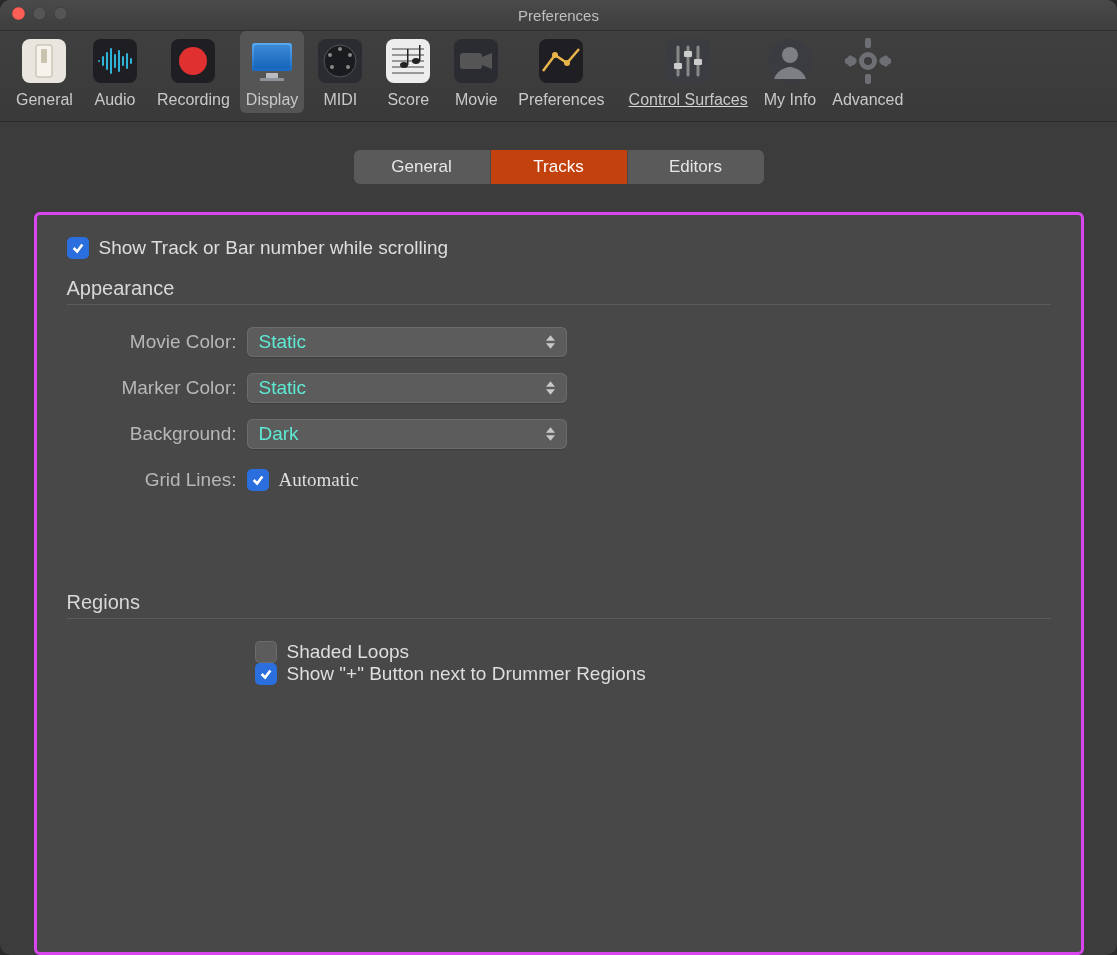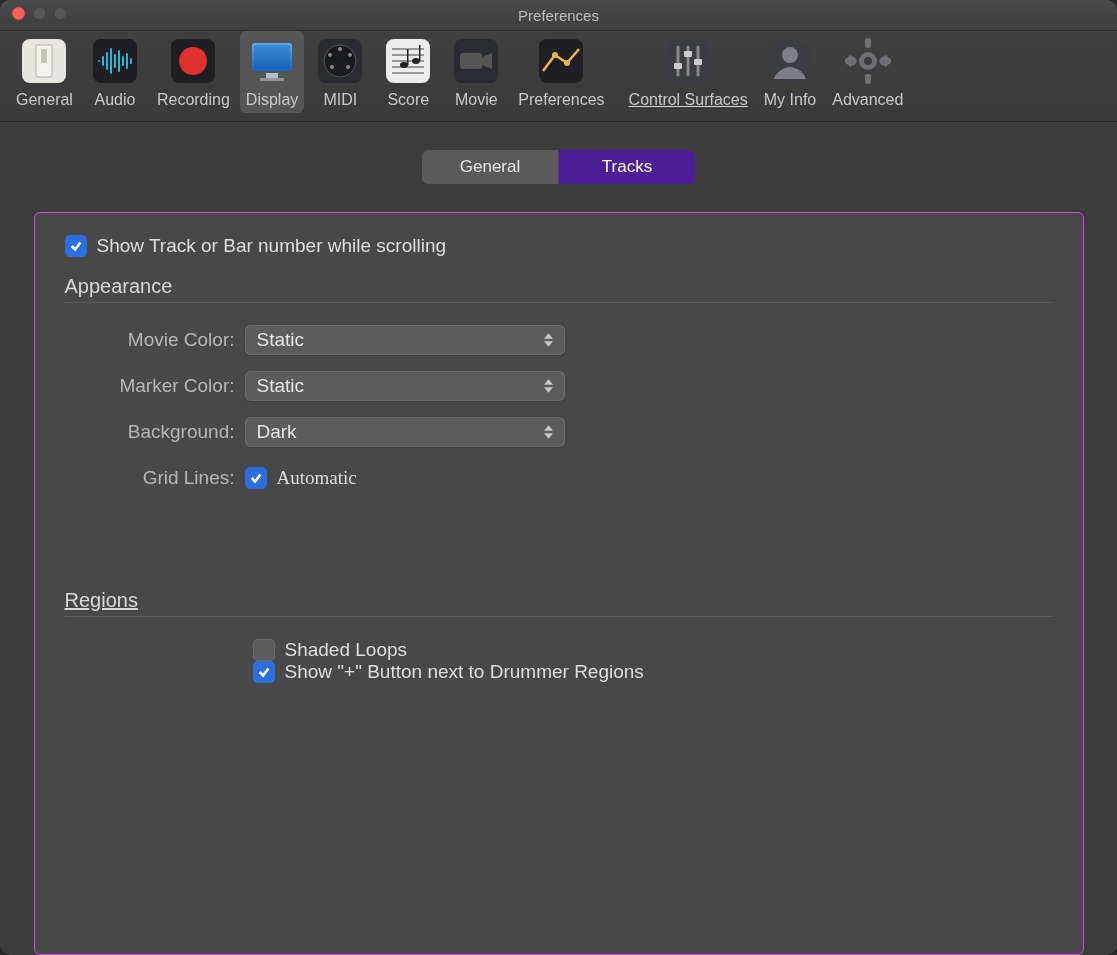--- a/index.html
+++ b/index.html
@@ -115,31 +115,31 @@
     align-items: center;
     justify-content: center;
     background: #5a5a5a;
     color: #e6e6e6;
     font-size: 17px;
     border-right: 1px solid #474747;
     cursor: default;
   }
   .seg-item:last-child { border-right: none; }
   .seg-item.active {
-    background: #4c1d95;
+    background: #c2410c;
     color: #fff;
   }
 
   .panel {
     margin-top: 28px;
     width: 1050px;
     flex: 1;
     background: #484848;
     border-radius: 6px;
-    border: 1px solid #d946ef;
+    border: 3px solid #d946ef;
     padding: 22px 30px 30px 30px;
     box-sizing: border-box;
   }
 
   .check-row {
     display: flex;
     align-items: center;
     gap: 10px;
     margin-bottom: 18px;
   }
@@ -200,21 +200,21 @@
 
   
   .dropdown {
     position: relative;
     height: 30px;
     background: #5c5c5c;
     border-radius: 6px;
     display: flex;
     align-items: center;
     padding: 0 34px 0 12px;
-    color: #e5e5e5;
+    color: #5eead4;
     font-size: 19px;
     box-shadow: inset 0 0 0 1px #6b6b6b, 0 1px 0 rgba(0,0,0,.15);
     cursor: default;
   }
   .dropdown .arrows {
     position: absolute;
     right: 4px;
     top: 3px;
     width: 24px;
     height: 24px;
@@ -426,20 +426,21 @@
       <div class="toolbar-label">Advanced</div>
     </div>
 
   </div>
 
   <div class="content">
 
     <div class="segmented-control">
       <div class="seg-item">General</div>
       <div class="seg-item active">Tracks</div>
+      <div class="seg-item">Editors</div>
     </div>
 
     <div class="panel">
 
       <div class="check-row">
         <span class="checkbox checked">
           <svg viewBox="0 0 16 16">
               <polyline points="3,8 7,12 13,4"></polyline>
             </svg>
         </span>
@@ -501,21 +502,21 @@
           <span class="checkbox checked">
             <svg viewBox="0 0 16 16">
                 <polyline points="3,8 7,12 13,4"></polyline>
               </svg>
           </span>
           <span class="check-label">Automatic</span>
         </div>
         <div></div>
       </div>
 
-      <div class="section-title" style="margin-top:100px;text-decoration:underline;">Regions</div>
+      <div class="section-title" style="margin-top:100px;">Regions</div>
       <div class="section-divider"></div>
 
       <div class="region-rows">
 
         <div class="check-row" style="margin-bottom:0;">
           <span class="checkbox unchecked"></span>
           <span class="check-label">Shaded Loops</span>
         </div>
 
         <div class="check-row" style="margin-bottom:0;">

